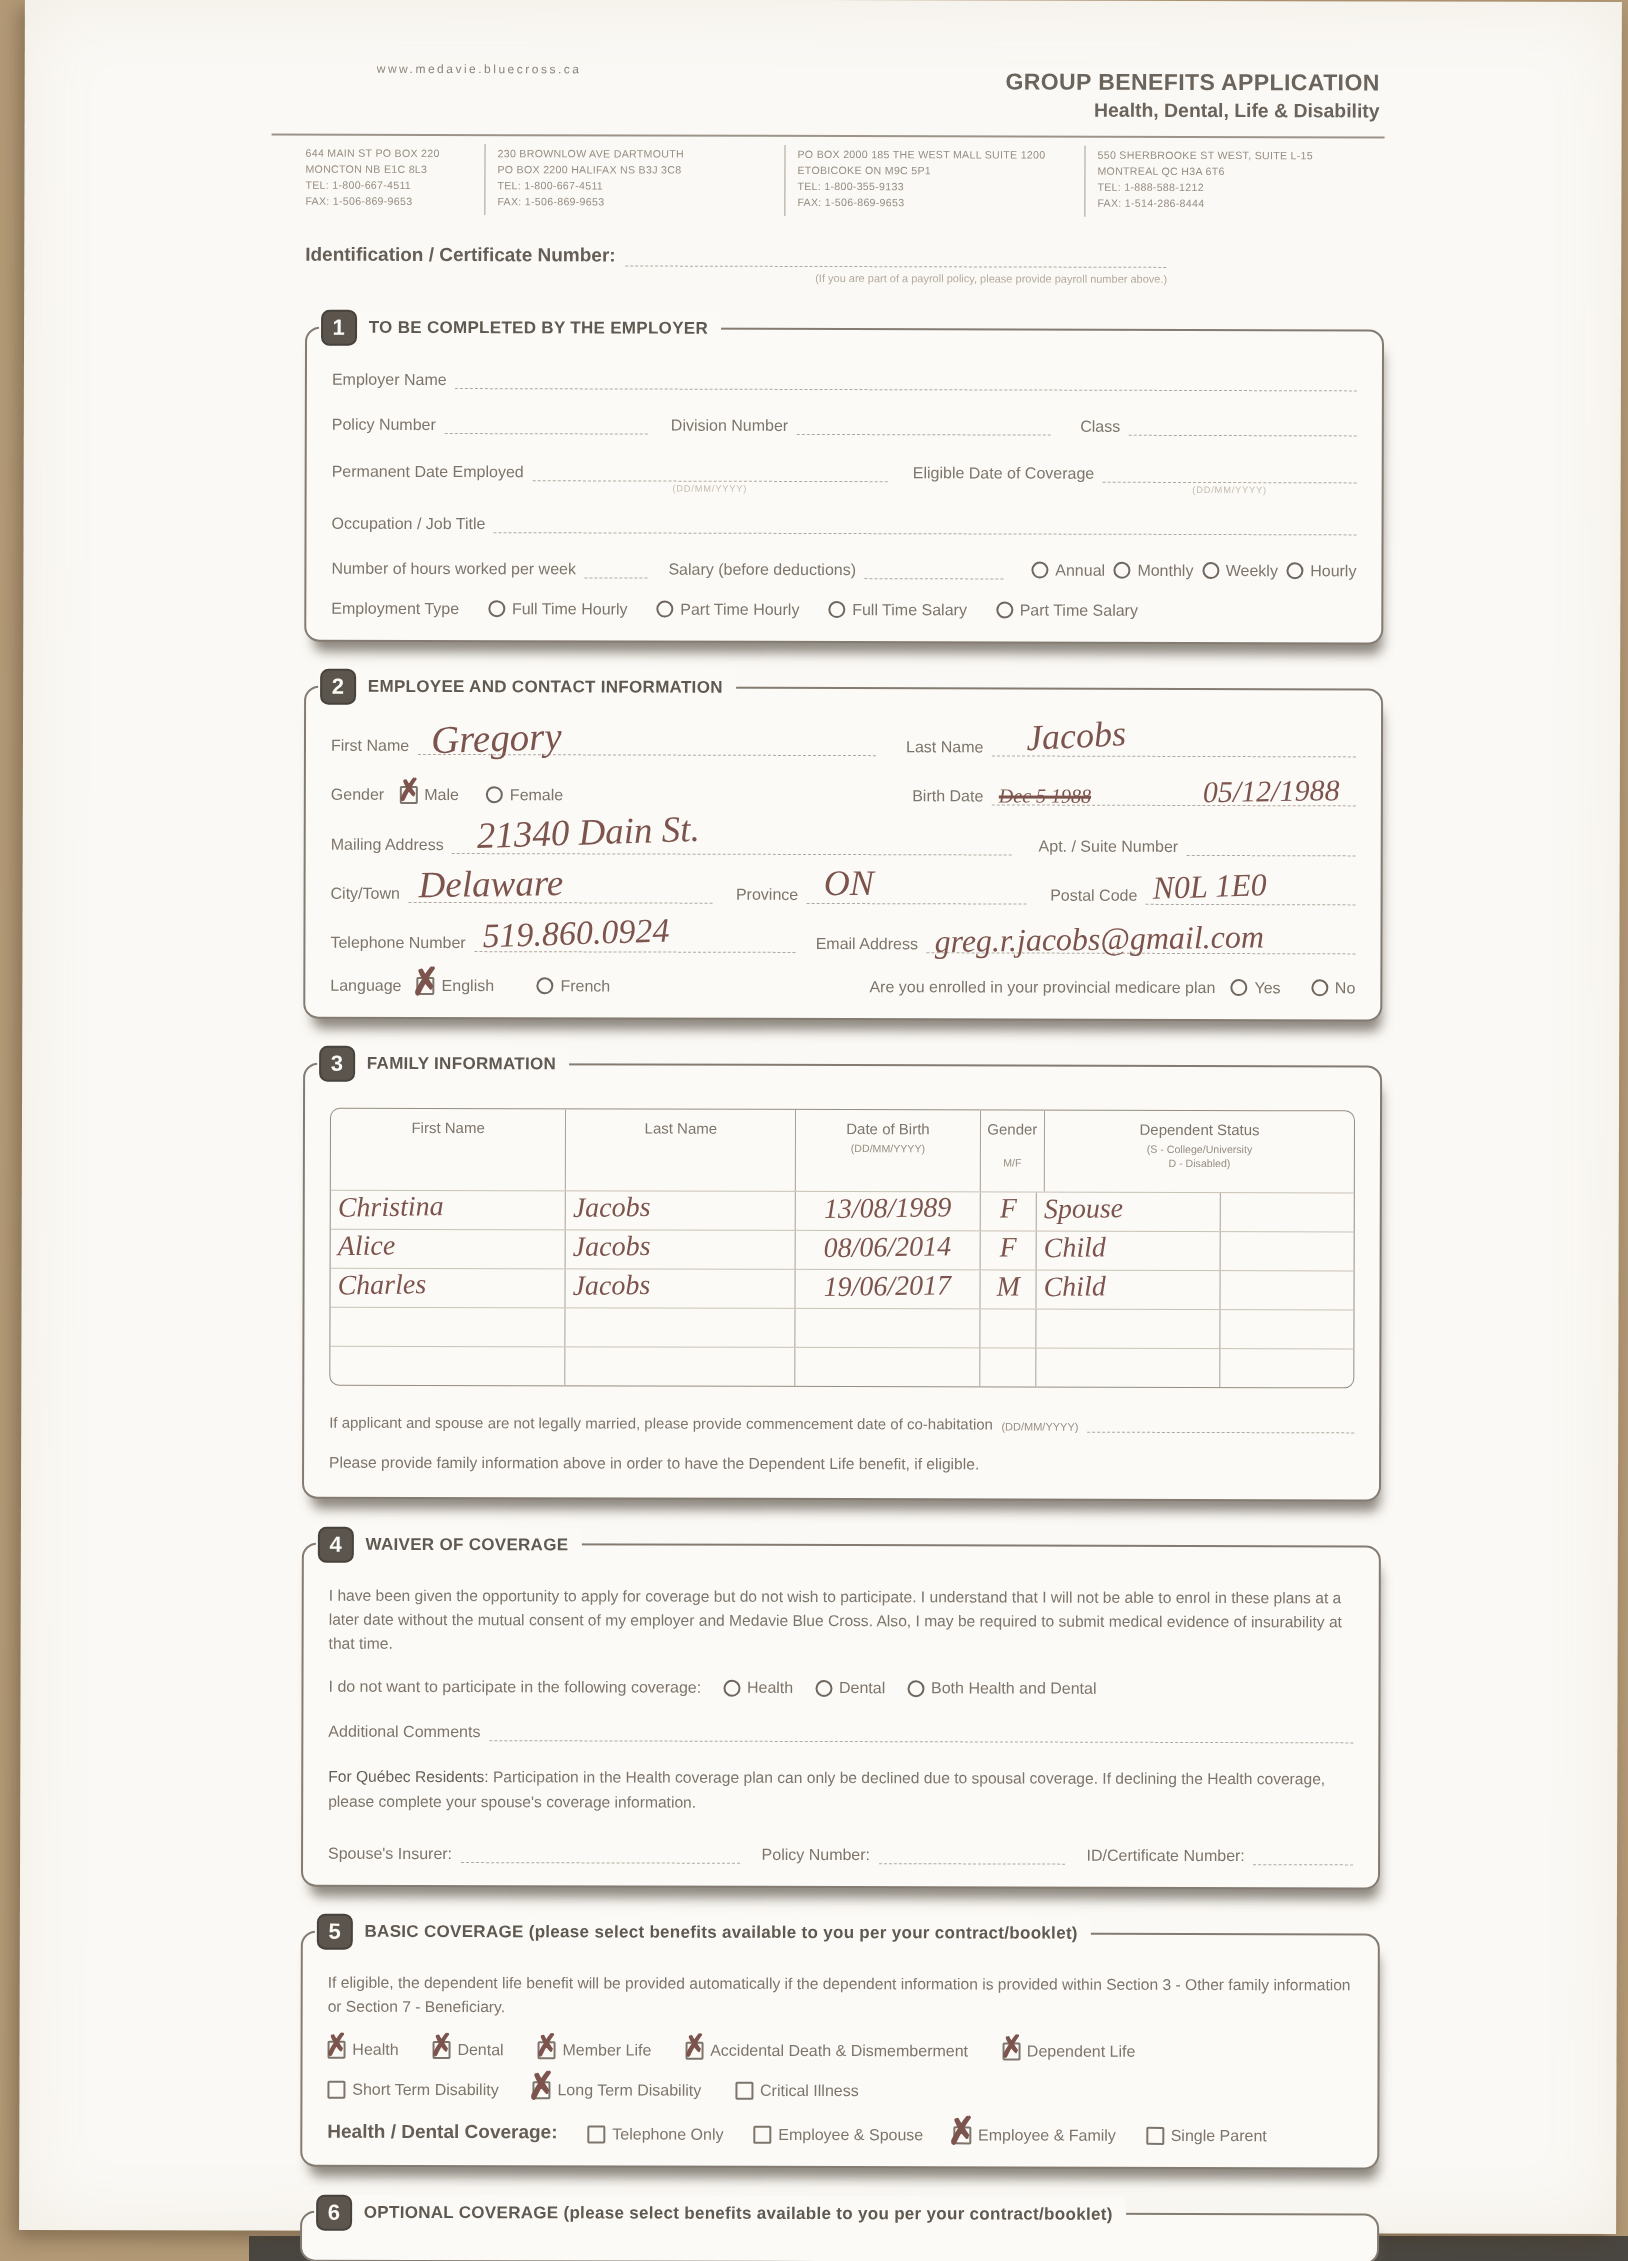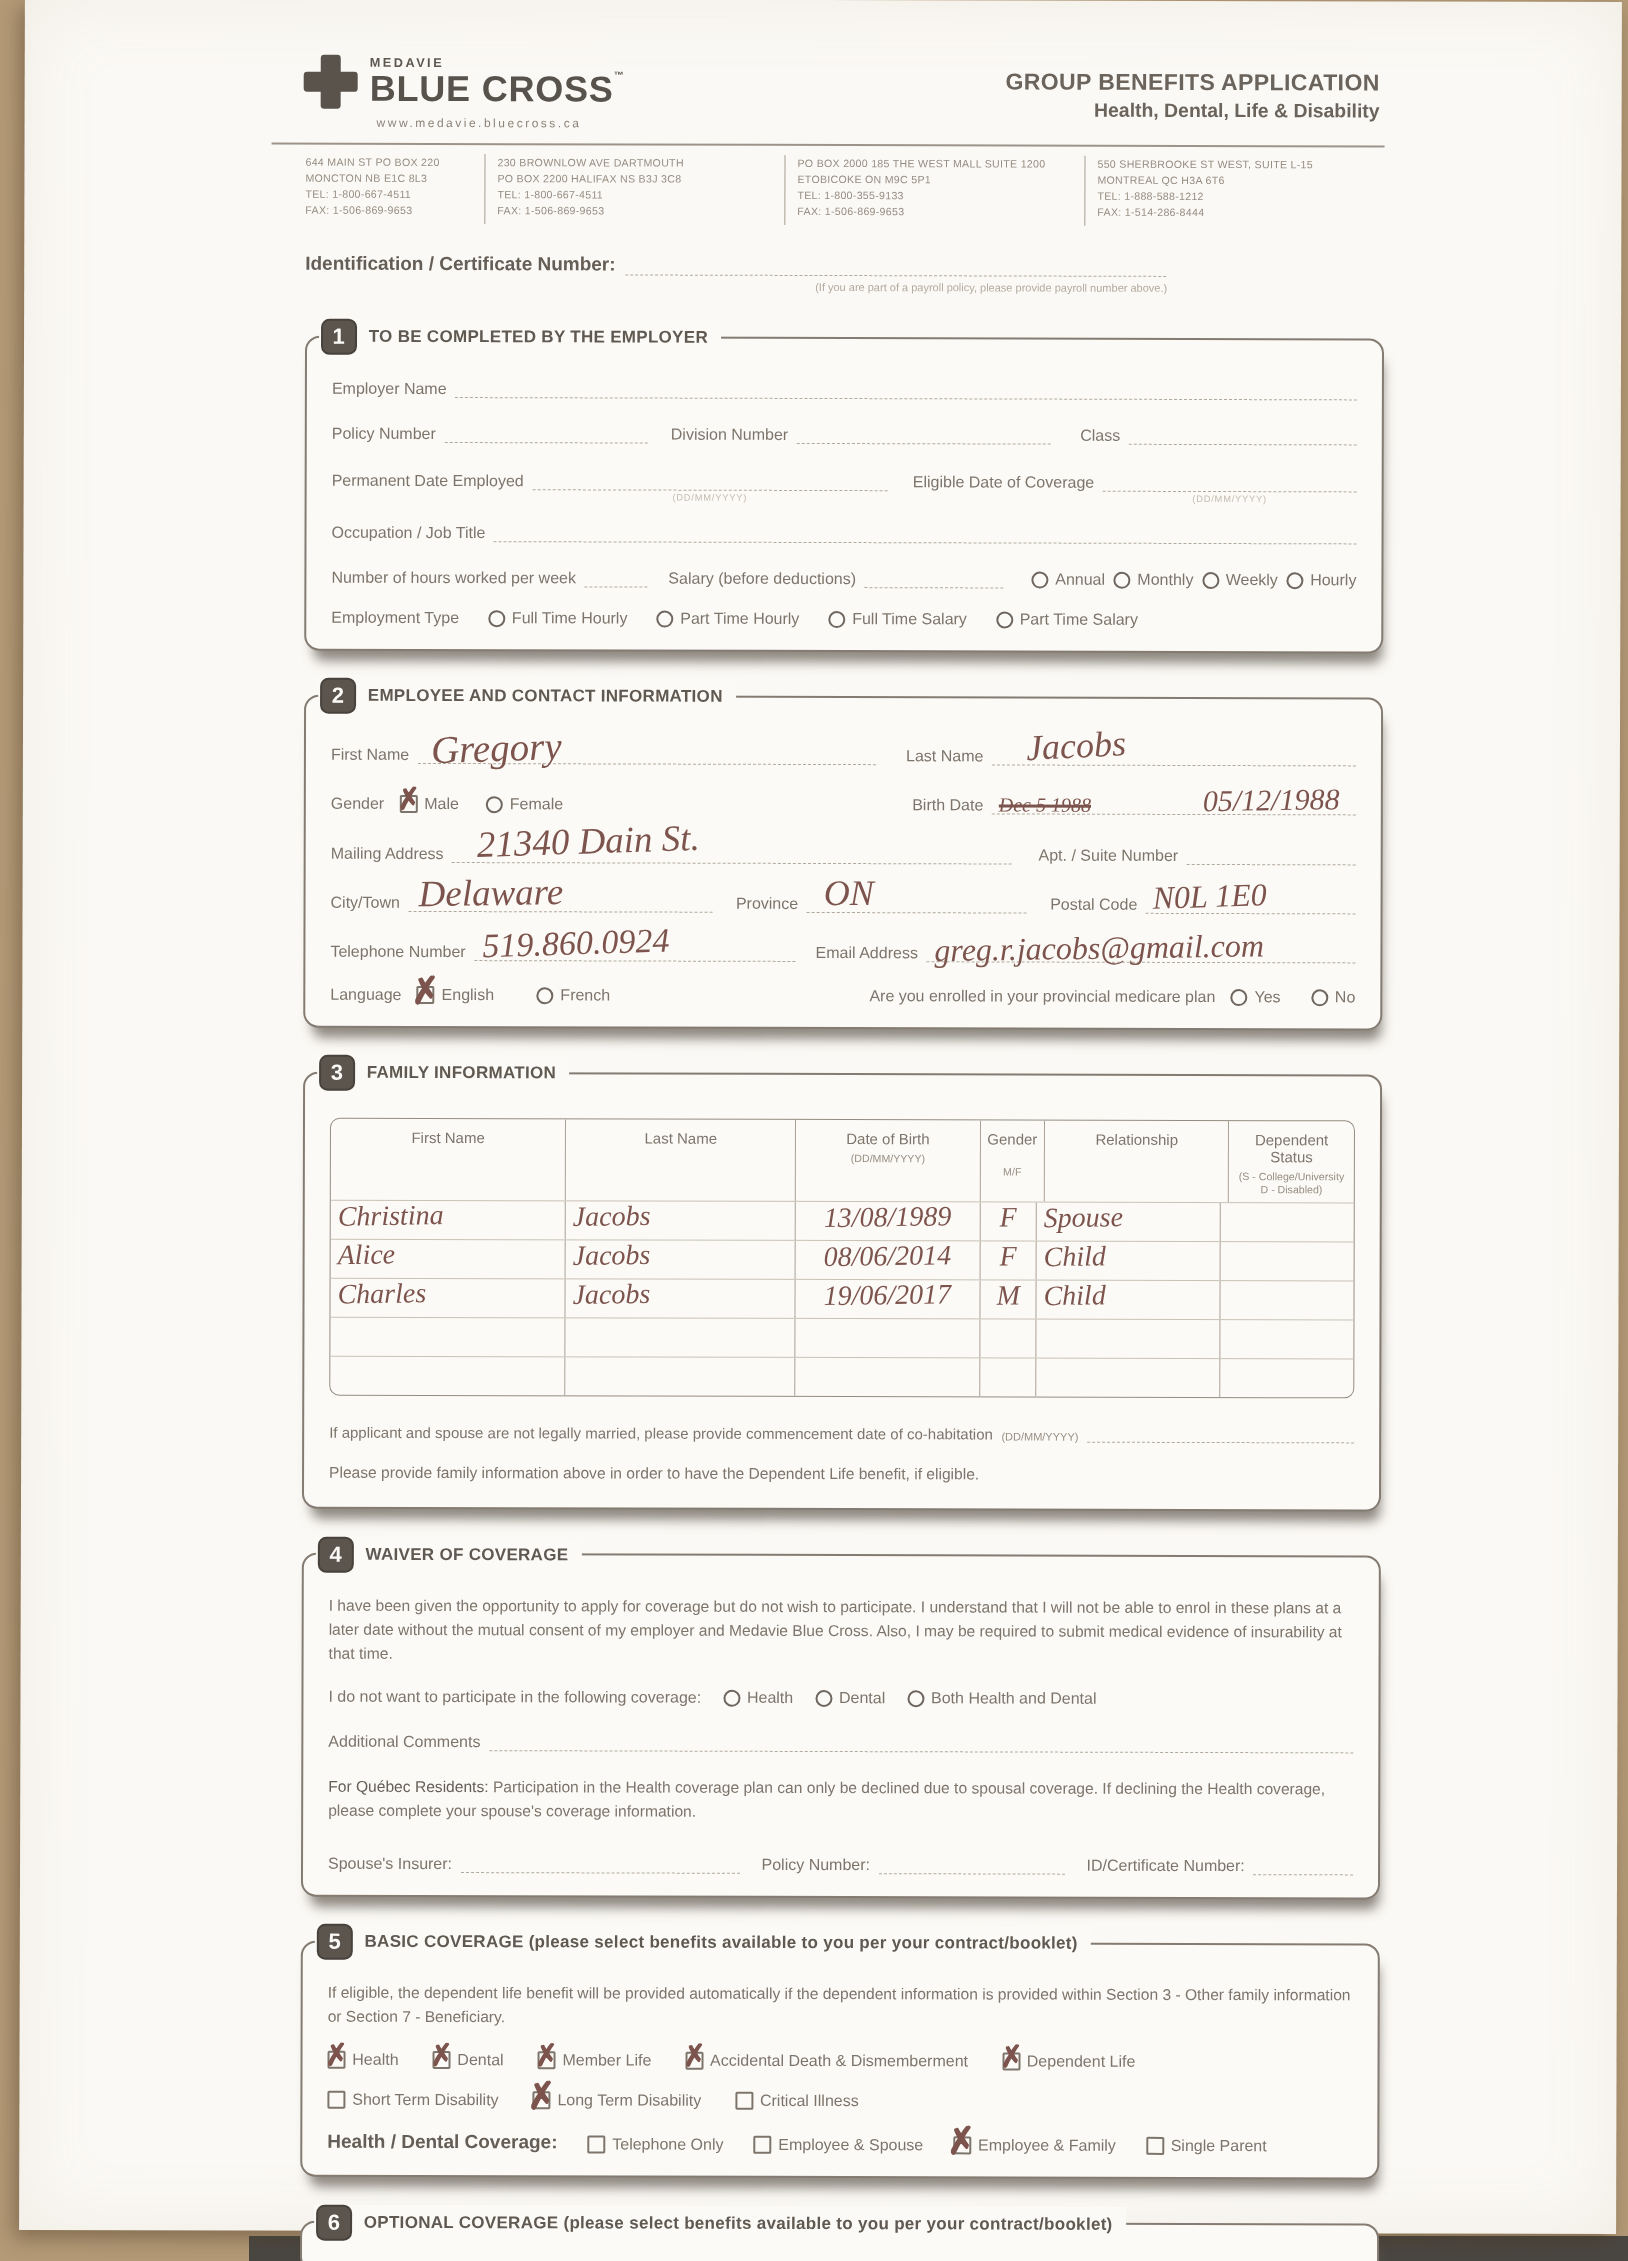--- a/index.html
+++ b/index.html
@@ -89,27 +89,20 @@
 </head>
 <body>
 
 <div class="stage">
   <div class="table-edge"></div>
   <div class="paper">
     <div class="content">
 
       <div class="hdr">
         <div>
-          <div class="brand">
-            <div class="cross-icon"></div>
-            <div class="brand-txt">
-              <div class="t1">MEDAVIE</div>
-              <div class="t2"><span>BLUE CROSS</span><span class="tm">™</span></div>
-            </div>
-          </div>
           <div class="website">www.medavie.bluecross.ca</div>
         </div>
         <div class="doc-title">
           <div class="t1">GROUP BENEFITS APPLICATION</div>
           <div class="t2">Health, Dental, Life &amp; Disability</div>
         </div>
       </div>
 
       <div class="hr"></div>
 
@@ -321,21 +314,20 @@
             <div class="tcell th c1">First Name</div>
             <div class="tcell th c2">Last Name</div>
             <div class="tcell th c3">
               <div>Date of Birth</div>
               <div class="sub">(DD/MM/YYYY)</div>
             </div>
             <div class="tcell th c4">
               <div>Gender</div>
               <div class="sub" style="margin-top:18.6px">M/F</div>
             </div>
-            <div class="tcell th c5">Relationship</div>
             <div class="tcell th c6">
               <div>Dependent Status</div>
               <div class="sub">(S - College/University</div>
               <div class="sub" style="margin-top:0">D - Disabled)</div>
             </div>
           </div>
           <div class="tbody">
             <div class="trow">
               <div class="tcell c1"><span class="hw ink">Christina</span></div>
               <div class="tcell c2"><span class="hw ink">Jacobs</span></div>

